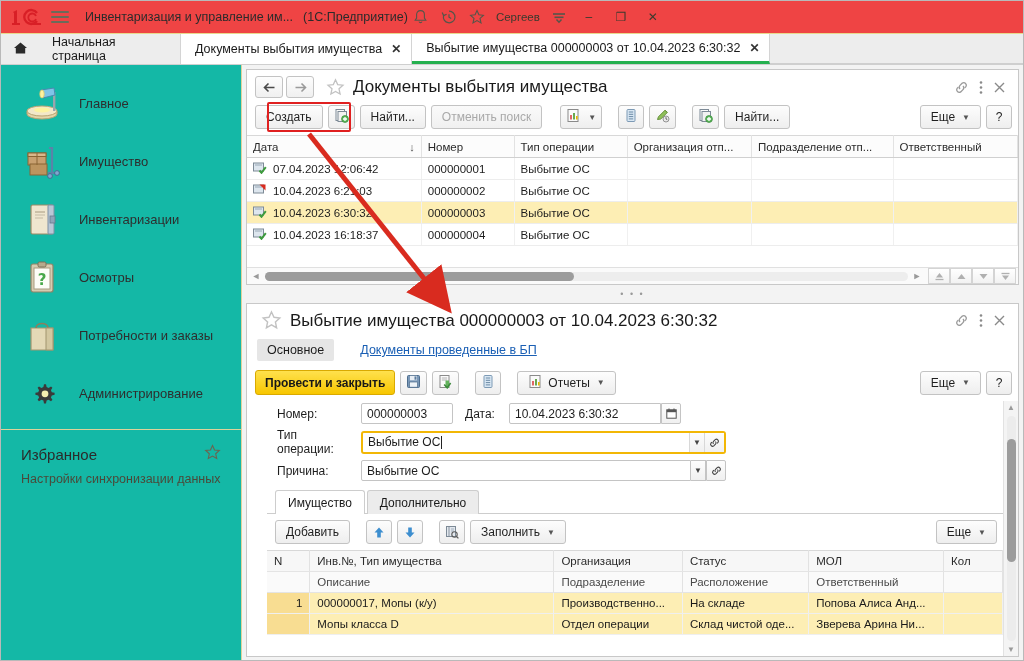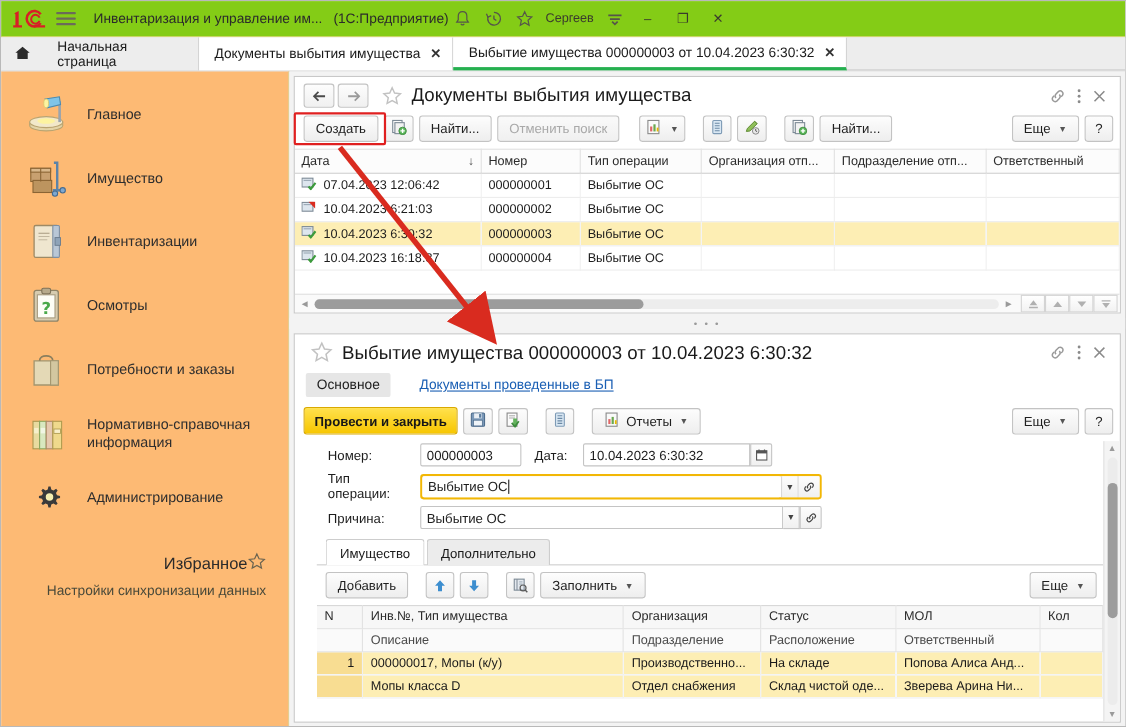--- a/index.html
+++ b/index.html
@@ -16,21 +16,21 @@
     position: relative;
     width: 1024px; height: 661px;
     background: #fff;
     border: 1px solid #b9b9b9;
     overflow: hidden;
   }
 
   
   .titlebar {
     height: 33px;
-    background: #84cc16;
+    background: #ef4444;
     display: flex;
     align-items: center;
     padding: 0 4px 0 8px;
     border-bottom: 1px solid #e8d98c;
   }
   .logo1c {
     width: 34px; height: 20px;
     position: relative;
     flex: 0 0 auto;
     margin-right: 8px;
@@ -134,27 +134,26 @@
   .tabfill { flex: 1 1 auto; background: #ededed; border-bottom: 1px solid #cfcfcf; }
 
   
   .body {
     display: flex;
     height: 596px;
   }
 
   
   .sidebar {
-    width: 262px;
-    background: #fdba74;
+    width: 241px;
+    background: #14b8a6;
     border-right: 1px solid #ddd39a;
     display: flex;
     flex-direction: column;
     flex: 0 0 auto;
-    align-items: flex-end;
   }
   .nav {
     padding-top: 10px;
     flex: 0 0 auto;
   }
   .nav-item {
     display: flex;
     align-items: center;
     gap: 14px;
     padding: 9px 12px 9px 22px;
@@ -619,34 +618,20 @@
           <span class="nav-ico">
             <svg width="40" height="36" viewBox="0 0 40 36">
               <path d="M7 10 L29 10 L29 32 L7 32 Z" fill="#e4d9b6" stroke="#a2956f" stroke-width="1.2"></path>
               <path d="M12 10 C12 4 24 4 24 10" fill="none" stroke="#8b7f5e" stroke-width="1.6"></path>
               <path d="M22 10 L29 10 L29 32 L22 32 Z" fill="#d3c7a0" stroke="#a2956f" stroke-width="1"></path>
             </svg>
           </span>
           <span class="nav-label">Потребности и заказы</span>
         </div>
 
-        <div class="nav-item">
-          <span class="nav-ico">
-            <svg width="40" height="36" viewBox="0 0 40 36">
-              <rect x="6" y="7" width="6" height="25" fill="#e8dba0" stroke="#a89750" stroke-width="1"></rect>
-              <rect x="12" y="7" width="6" height="25" fill="#d8e8c0" stroke="#8aa860" stroke-width="1"></rect>
-              <rect x="18" y="7" width="6" height="25" fill="#e6c9b0" stroke="#ad8a6a" stroke-width="1"></rect>
-              <rect x="24" y="7" width="8" height="25" fill="#efd98c" stroke="#b09c50" stroke-width="1"></rect>
-              <rect x="25" y="14" width="6" height="4" fill="#f8efc8" stroke="#b09c50" stroke-width="0.8"></rect>
-              <rect x="7" y="13" width="4" height="5" fill="#f6f0cc"></rect>
-              <rect x="13" y="13" width="4" height="5" fill="#f0f6e4"></rect>
-            </svg>
-          </span>
-          <span class="nav-label">Нормативно-справочная информация</span>
-        </div>
 
         <div class="nav-item">
           <span class="nav-ico">
             <svg width="26" height="26" viewBox="0 0 26 26">
               <path d="M13 3.2 L15 3.2 L15.6 6 L17.6 6.9 L20 5.4 L21.4 6.8 L19.9 9.2 L20.8 11.2 L23.6 11.8 L23.6 13.8 L20.8 14.4 L19.9 16.4 L21.4 18.8 L20 20.2 L17.6 18.7 L15.6 19.6 L15 22.4 L13 22.4 L12.4 19.6 L10.4 18.7 L8 20.2 L6.6 18.8 L8.1 16.4 L7.2 14.4 L4.4 13.8 L4.4 11.8 L7.2 11.2 L8.1 9.2 L6.6 6.8 L8 5.4 L10.4 6.9 L12.4 6 Z" fill="#3a3a3a"></path>
               <circle cx="14" cy="12.8" r="3.4" fill="#f5eeb0"></circle>
             </svg>
           </span>
           <span class="nav-label">Администрирование</span>
         </div>
@@ -1149,21 +1134,21 @@
                     <td class="numcell">1</td>
                     <td>000000017, Мопы (к/у)</td>
                     <td>Производственно...</td>
                     <td>На складе</td>
                     <td>Попова Алиса Анд...</td>
                     <td></td>
                   </tr>
                   <tr class="datarow">
                     <td class="numcell blank"></td>
                     <td>Мопы класса D</td>
-                    <td>Отдел снабжения</td>
+                    <td>Отдел операции</td>
                     <td>Склад чистой оде...</td>
                     <td>Зверева Арина Ни...</td>
                     <td></td>
                   </tr>
                 </tbody>
               </table>
             </div>
           </div>
 
           <div class="vscroll">

